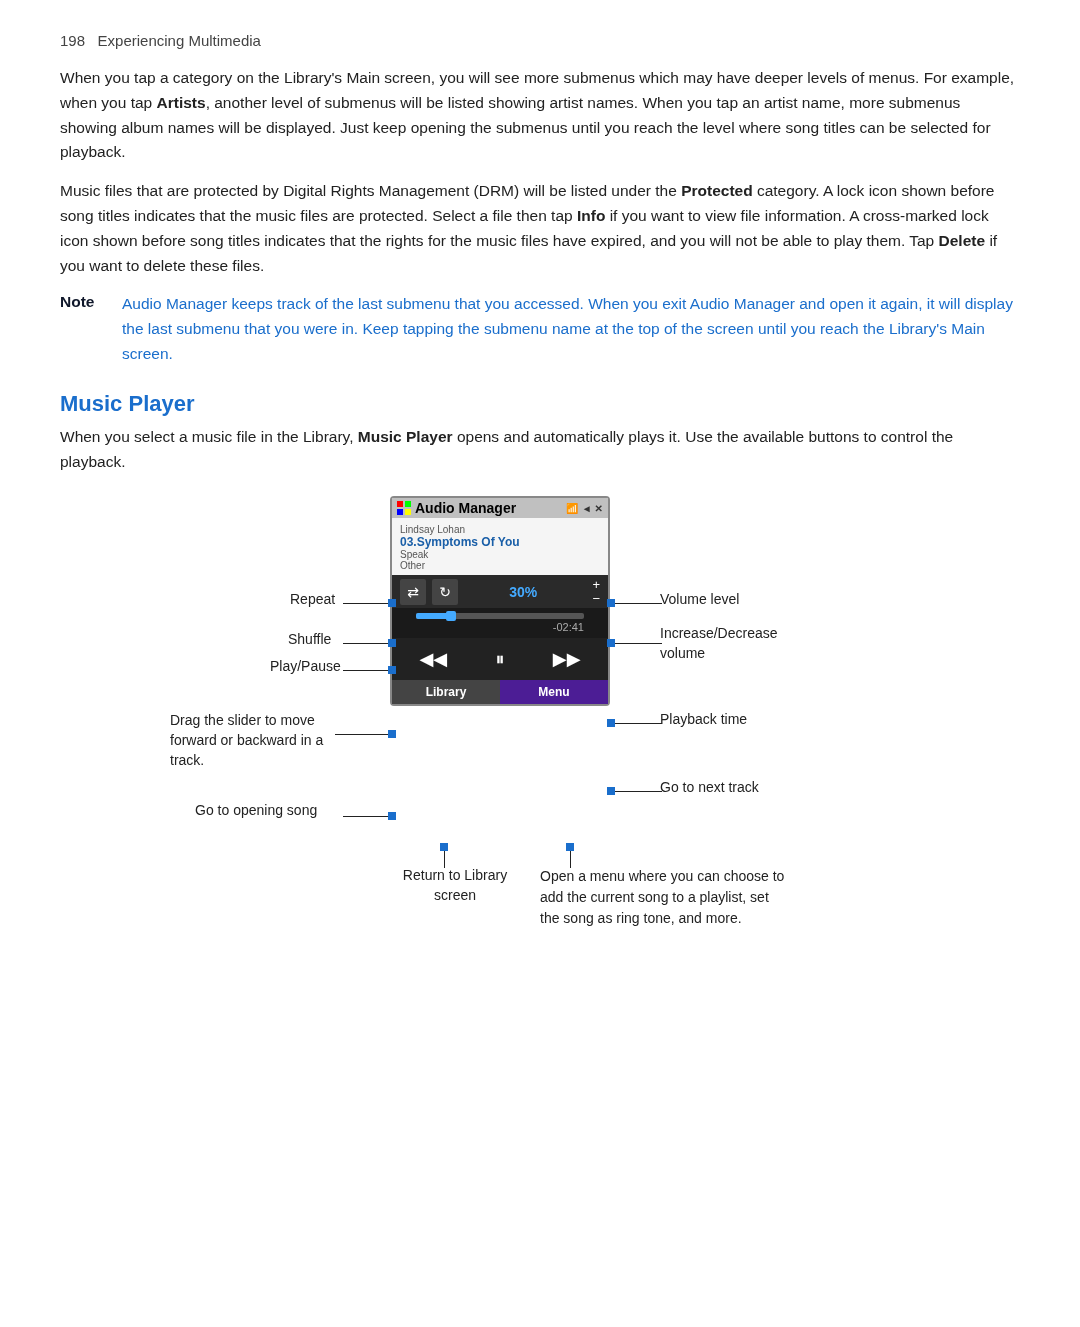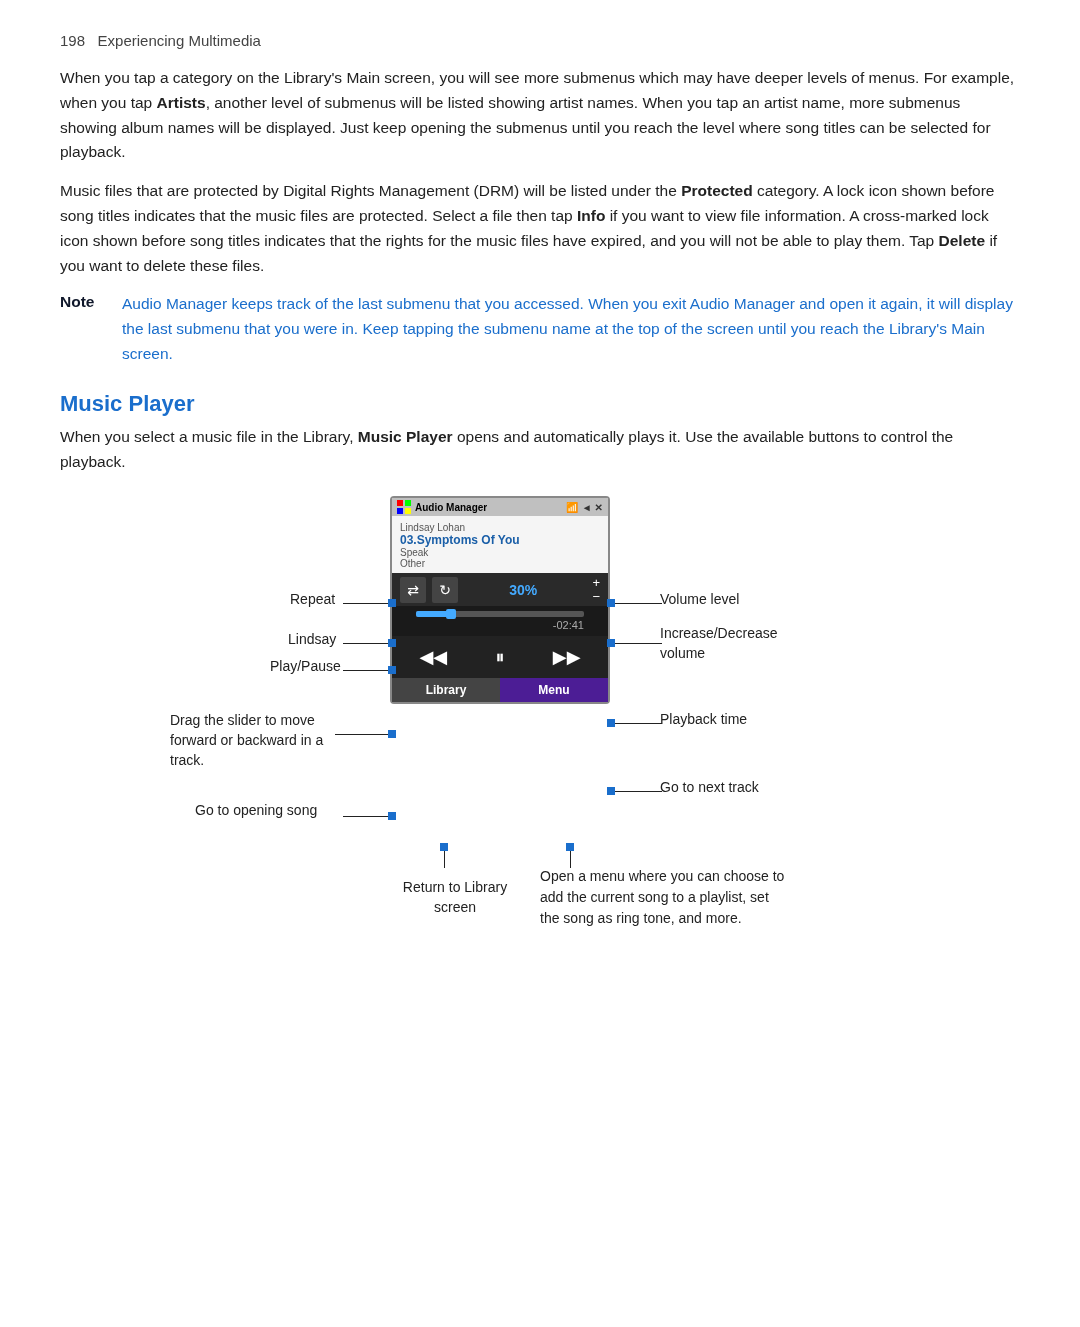--- a/index.html
+++ b/index.html
@@ -70,21 +70,21 @@
       display: flex;
       align-items: center;
       gap: 4px;
     }
     .win-logo {
       width: 14px;
       height: 14px;
       display: inline-block;
     }
     .title-text {
-      font-size: 10px;
+      font-size: 14px;
       font-weight: bold;
       color: #000;
     }
     .phone-titlebar-right {
       display: flex;
       align-items: center;
       gap: 3px;
       font-size: 10px;
       color: #333;
     }
@@ -367,21 +367,21 @@
         <button class="bottom-bar-btn">Library</button>
         <button class="bottom-bar-btn">Menu</button>
       </div>
     </div>
 
     <div class="label" style="left:140px; top:95px;">Repeat</div>
 
     <div class="connector" style="left:193px;top:107px;width:50px;height:1px;"></div>
     <div class="blue-sq" style="left:238px;top:103px;"></div>
 
-    <div class="label" style="left:138px; top:135px;">Lindsay</div>
+    <div class="label" style="left:138px; top:135px;">Shuffle</div>
     <div class="connector" style="left:193px;top:147px;width:50px;height:1px;"></div>
     <div class="blue-sq" style="left:238px;top:143px;"></div>
 
     <div class="label" style="left:120px; top:162px;">Play/Pause</div>
     <div class="connector" style="left:193px;top:174px;width:50px;height:1px;"></div>
     <div class="blue-sq" style="left:238px;top:170px;"></div>
 
     <div class="label" style="left:20px; top:215px; max-width:160px; white-space:normal; line-height:1.4;">
       <span>Drag the slider to move forward or backward in a track.</span>
     </div>
@@ -405,21 +405,21 @@
     <div class="blue-sq" style="position:absolute;left:457px;top:143px;background:#1a6ecc;width:8px;height:8px;"></div>
 
     <div class="label-right" style="position:absolute;left:510px;top:215px;">Playback time</div>
     <div class="connector" style="position:absolute;left:462px;top:227px;width:50px;height:1px;background:#222;"></div>
     <div class="blue-sq" style="position:absolute;left:457px;top:223px;background:#1a6ecc;width:8px;height:8px;"></div>
 
     <div class="label-right" style="position:absolute;left:510px;top:283px;">Go to next track</div>
     <div class="connector" style="position:absolute;left:462px;top:295px;width:50px;height:1px;background:#222;"></div>
     <div class="blue-sq" style="position:absolute;left:457px;top:291px;background:#1a6ecc;width:8px;height:8px;"></div>
 
-    <div style="position:absolute;left:240px;top:370px;font-size:14px;color:#222;line-height:1.4;width:130px;text-align:center;margin-top:12px;">
+    <div style="position:absolute;left:240px;top:370px;font-size:14px;color:#222;line-height:1.4;width:130px;text-align:center;">
       <span>Return to Library screen</span>
     </div>
 
     <div class="connector" style="position:absolute;left:294px;top:352px;width:1px;height:20px;background:#222;"></div>
     <div class="blue-sq" style="position:absolute;left:290px;top:347px;background:#1a6ecc;width:8px;height:8px;"></div>
 
     <div style="position:absolute;left:390px;top:370px;font-size:14px;color:#222;line-height:1.5;width:250px;">
       <span>Open a menu where you can choose to add the current song to a playlist, set the song as ring tone, and more.</span>
     </div>
 

